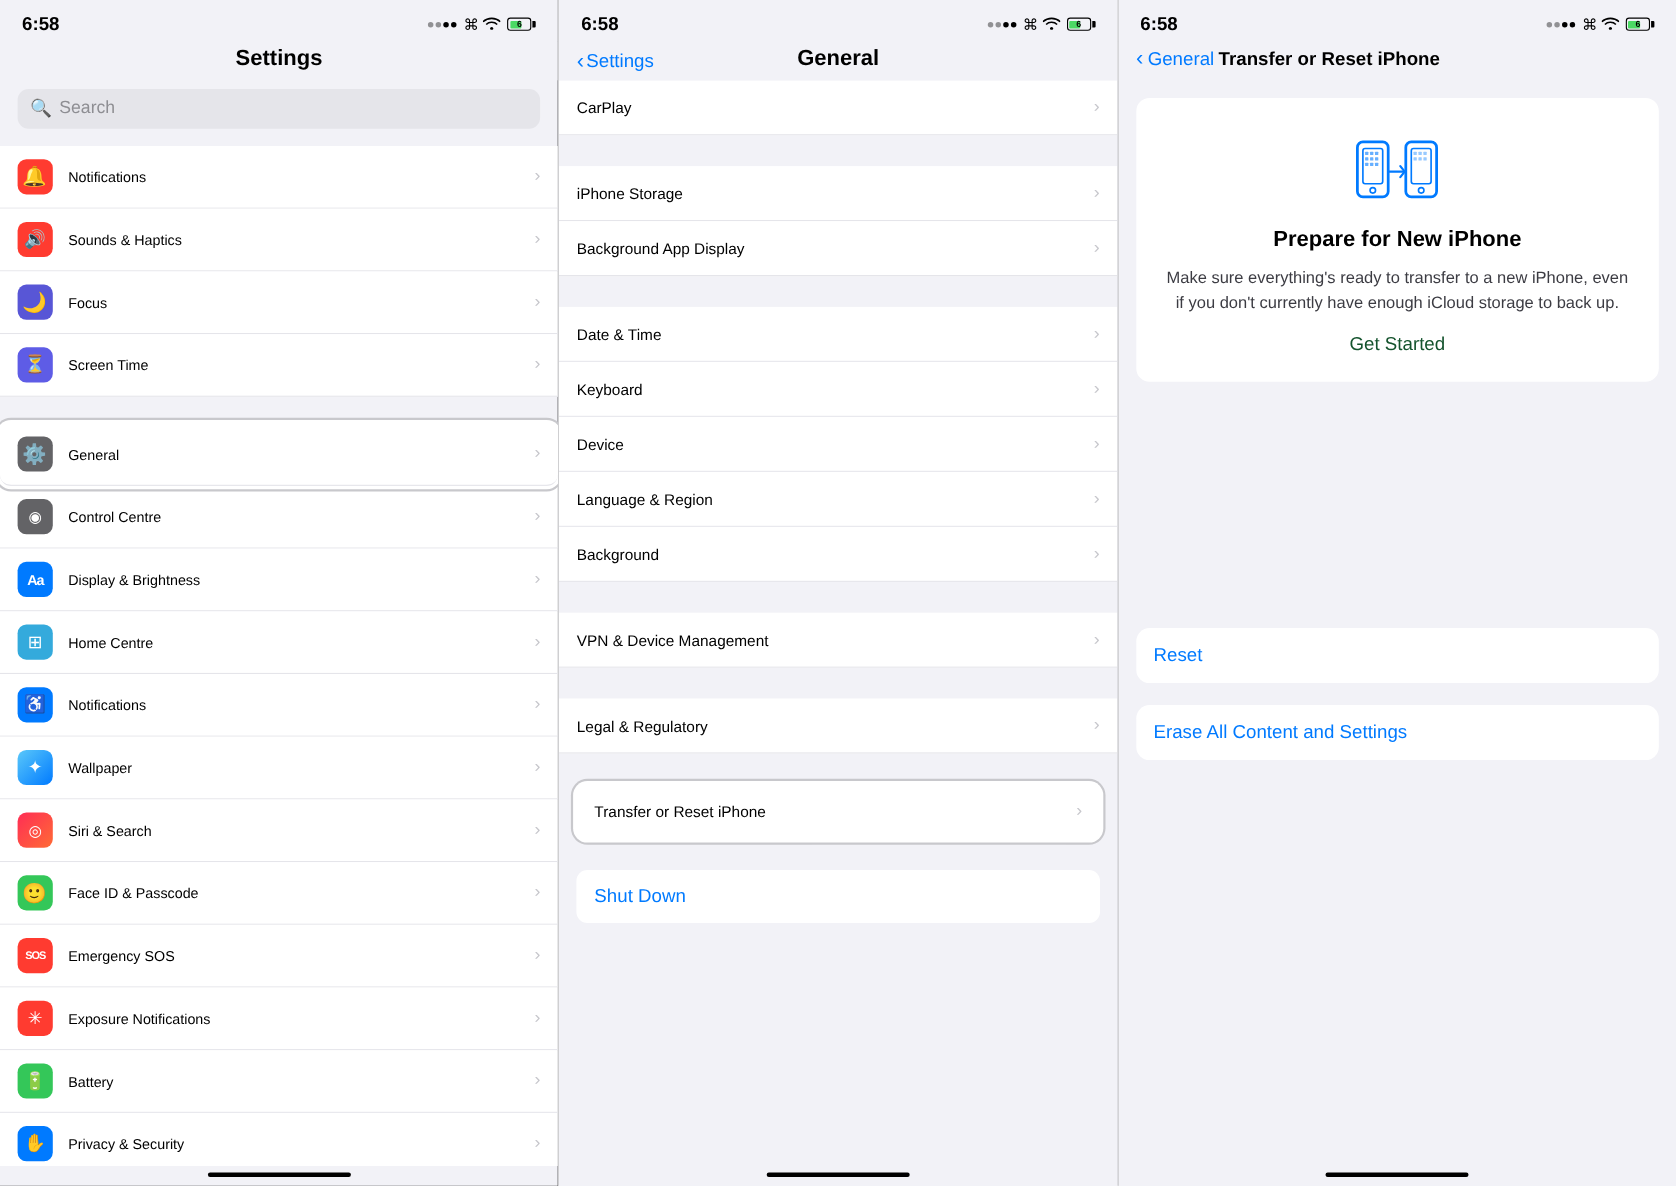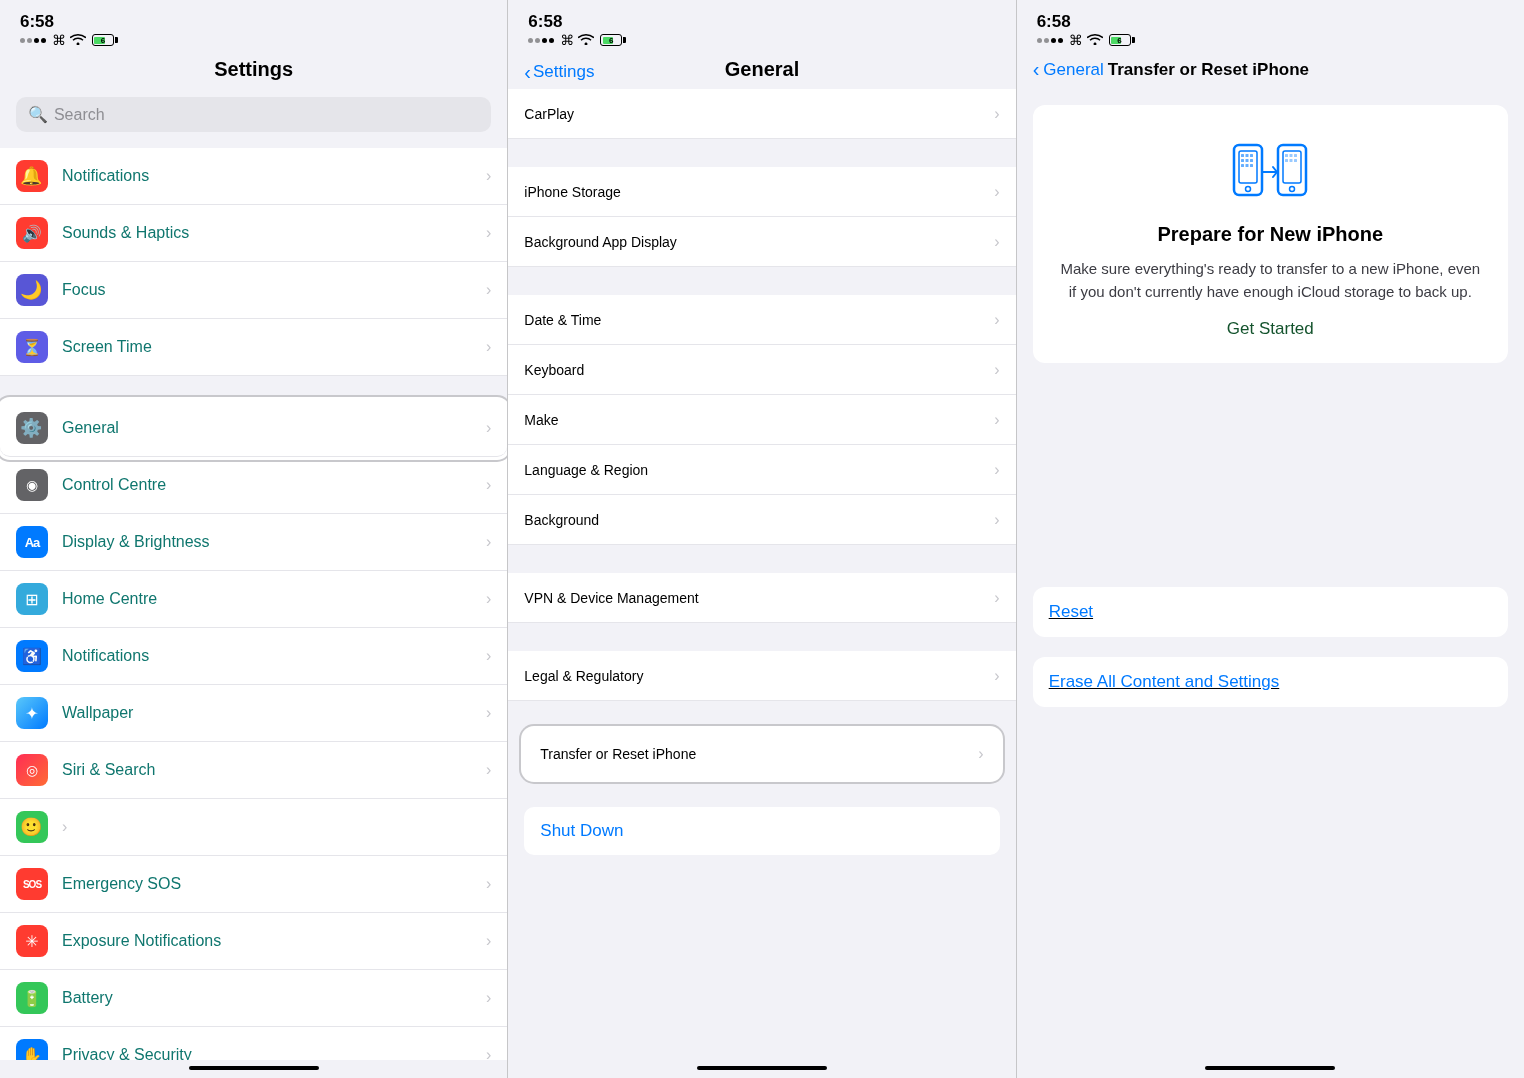--- a/index.html
+++ b/index.html
@@ -27,21 +27,20 @@
       border-left: 1px solid #c6c6c8;
     }
 
     
     .status-bar {
       display: flex;
       justify-content: space-between;
       padding: 12px 20px 6px;
       background: #f2f2f7;
       flex-shrink: 0;
-      flex-direction: column;
     }
     .status-time {
       font-size: 17px;
       font-weight: 600;
       color: #000;
     }
     .status-icons {
       display: flex;
       align-items: center;
       gap: 6px;
@@ -173,22 +172,22 @@
       display: flex;
       align-items: center;
       justify-content: center;
       margin-right: 14px;
       flex-shrink: 0;
       font-size: 18px;
       color: #fff;
     }
     .settings-item-label {
       flex: 1;
-      font-size: 16px;
-      color: #0f766e;
+      font-size: 13px;
+      color: #000000;
     }
     .settings-item-chevron {
       color: #c7c7cc;
       font-size: 16px;
     }
 
     
     .bg-red { background: #ff3b30; }
     .bg-indigo { background: #5856d6; }
     .bg-purple-dark { background: #5e5ce6; }
@@ -291,21 +290,20 @@
     }
     .transfer-get-started {
       color: #14532d;
       font-size: 17px;
       cursor: pointer;
       margin-top: 4px;
     }
 
     .action-group {
       margin: 8px 16px 0;
-      text-decoration: underline;
     }
     .action-item {
       background: #fff;
       padding: 14px 16px;
       border-bottom: 0.5px solid #e5e5ea;
       cursor: pointer;
       min-height: 50px;
       display: flex;
       align-items: center;
     }
@@ -425,20 +423,21 @@
         <span class="settings-item-label">Wallpaper</span>
         <span class="settings-item-chevron">›</span>
       </div>
       <div class="settings-item">
         <div class="settings-item-icon" style="background:linear-gradient(135deg,#ff2d55,#ff6b35);font-size:14px;">◎</div>
         <span class="settings-item-label">Siri &amp; Search</span>
         <span class="settings-item-chevron">›</span>
       </div>
       <div class="settings-item">
         <div class="settings-item-icon bg-green" style="font-size:18px;">🙂</div>
+        <span class="settings-item-label">Face ID &amp; Passcode</span>
         <span class="settings-item-chevron">›</span>
       </div>
       <div class="settings-item">
         <div class="settings-item-icon bg-red" style="font-size:10px;font-weight:800;letter-spacing:-1px;">SOS</div>
         <span class="settings-item-label">Emergency SOS</span>
         <span class="settings-item-chevron">›</span>
       </div>
       <div class="settings-item">
         <div class="settings-item-icon bg-red" style="font-size:16px;">✳</div>
         <span class="settings-item-label">Exposure Notifications</span>
@@ -523,21 +522,21 @@
     <div>
       <div class="plain-item">
         <span class="plain-item-label">Date &amp; Time</span>
         <span class="plain-item-chevron">›</span>
       </div>
       <div class="plain-item">
         <span class="plain-item-label">Keyboard</span>
         <span class="plain-item-chevron">›</span>
       </div>
       <div class="plain-item">
-        <span class="plain-item-label">Make</span>
+        <span class="plain-item-label">Device</span>
         <span class="plain-item-chevron">›</span>
       </div>
       <div class="plain-item">
         <span class="plain-item-label">Language &amp; Region</span>
         <span class="plain-item-chevron">›</span>
       </div>
       <div class="plain-item">
         <span class="plain-item-label">Background</span>
         <span class="plain-item-chevron">›</span>
       </div>

